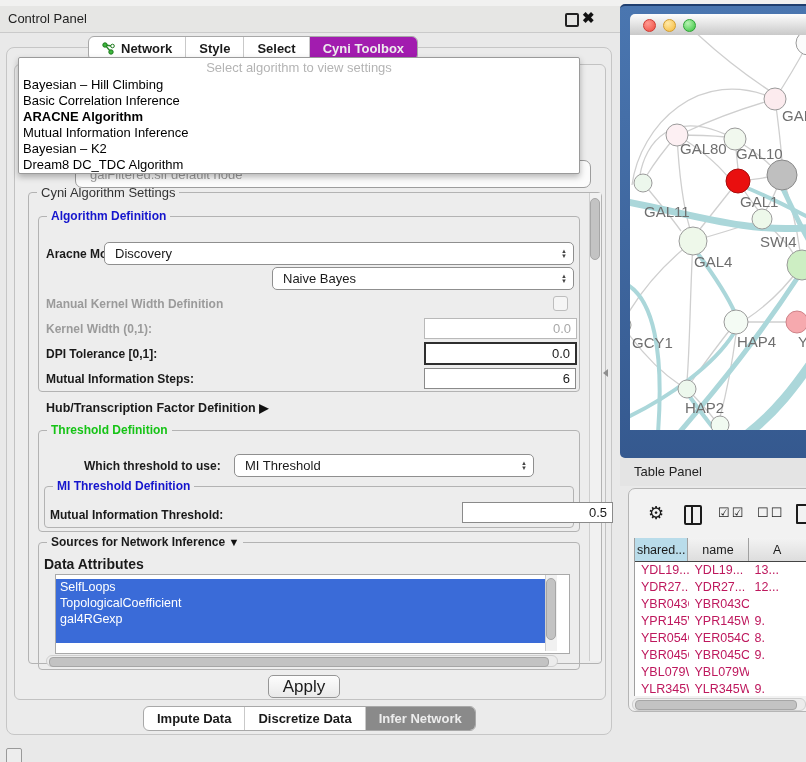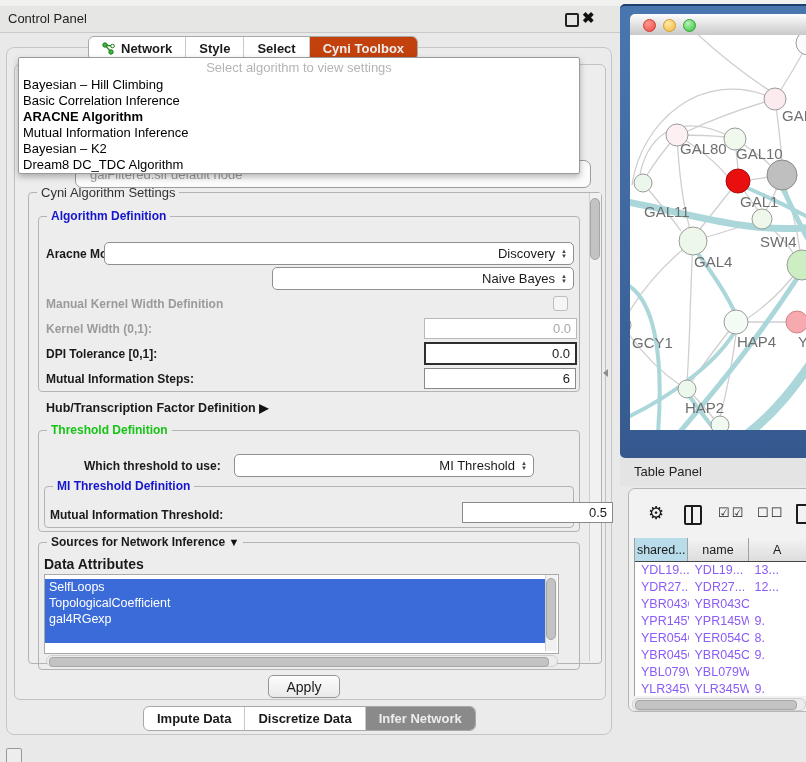--- a/index.html
+++ b/index.html
@@ -10,57 +10,57 @@
   .cp-titlebar{left:0;top:6px;width:620px;height:26px;background:#e6e6e4;border-bottom:1px solid #cacaca;}
   .cp-title{left:8px;top:11px;font-size:13px;color:#222;}
   .float-btn{left:565px;top:13px;width:10px;height:10px;border:2px solid #222;border-radius:2px;background:transparent;}
   .close-btn{left:582px;top:9px;font-size:15px;font-weight:bold;color:#111;}
   .outer-box{left:6px;top:47px;width:604px;height:686px;background:#ebebeb;border:1px solid #c6c6c6;border-radius:8px;}
   .inner-box{left:14px;top:64px;width:590px;height:634px;background:#ededed;border:1px solid #c2c2c2;border-radius:6px;}
   
   .tabbar{left:88px;top:36px;height:23px;background:#fff;border:1px solid #a8a8a8;border-radius:6px;display:flex;overflow:hidden;}
   .tabseg{display:flex;align-items:center;padding:0 13px;font-size:13px;font-weight:bold;color:#1a1a1a;border-right:1px solid #c9c9c9;white-space:nowrap;}
   .tabseg:last-child{border-right:none;}
-  .tabseg.sel{background:#c2410c;color:#ededed;}
+  .tabseg.sel{background:#a21caf;color:#ededed;}
   .netic{width:13px;height:13px;margin-right:6px;}
   
   .dd{left:18px;top:57px;width:560px;height:115px;background:#fff;border:1px solid #9a9a9a;border-radius:2px;
       box-shadow:0 3px 6px rgba(0,0,0,.28);z-index:30;}
   .dd-ph{height:17px;text-align:center;font-size:13px;color:#b4b4b4;padding-top:2px;}
   .algo-item{font-size:13px;line-height:16px;padding-left:4px;color:#000;}
   .algo-item.bold{font-weight:bold;}
   .hidden-combo{left:75px;top:160px;width:500px;height:26px;background:#fbfbfb;border:1px solid #9d9d9d;border-radius:7px;z-index:5;
       font-size:13px;color:#9b9b9b;display:flex;align-items:center;padding-left:14px;}
   
   .grp{border:1px solid #b3b3b3;border-radius:4px;}
   .gtitle{position:absolute;top:-8px;left:8px;background:#ededed;padding:0 4px;font-size:12px;font-weight:bold;white-space:nowrap;}
   .t-blue{color:#1515cd;}
   .t-green{color:#16c316;}
   .t-black{color:#333;font-weight:normal;font-size:13px;}
   .lbl{font-size:12px;font-weight:bold;white-space:nowrap;}
   .lbl.dis{color:#9b9b9b;}
   .combo{background:#fff;border:1px solid #8f8f8f;border-radius:5px;display:flex;align-items:center;font-size:13px;}
-  .combo .val{flex:1;padding-left:10px;white-space:nowrap;text-align:right;}
+  .combo .val{flex:1;padding-left:10px;white-space:nowrap;}
   .combo .step{width:18px;display:flex;flex-direction:column;align-items:center;justify-content:center;color:#444;}
   .combo .step span{font-size:6px;line-height:5px;}
   .tin{background:#fff;font-size:13px;display:flex;align-items:center;justify-content:flex-end;padding-right:5px;}
   .b-light{border:1px solid #b9b9b9;color:#a8a8a8;}
   .b-dark{border:2px solid #2e2e2e;}
   .b-mid{border:1px solid #8a8a8a;}
   .chk{width:13px;height:13px;border:1px solid #bdbdbd;border-radius:3px;background:#f5f5f5;}
   .arrow-r{font-size:12px;color:#111;}
   .arrow-d{font-size:11px;color:#111;}
   
   .sb-track-v{background:#f1f1f1;border-left:1px solid #cfcfcf;}
   .sb-thumb{background:#c3c3c3;border:1px solid #a6a6a6;border-radius:5px;}
   
-  .attr-list{background:#fff;border:1px solid #a9a9a9;overflow:hidden;}
+  .attr-list{background:#fff;border:1px solid #a9a9a9;overflow:hidden;margin-left:11px;}
   .attr-item{height:16px;line-height:16px;font-size:12.5px;color:#fff;background:#3a6bd8;padding-left:4px;width:497px;}
   .apply-btn{width:70px;height:21px;background:linear-gradient(#fdfdfd,#e9e9e9);border:1px solid #969696;border-radius:5px;
-      font-size:14px;display:flex;align-items:center;justify-content:center;}
+      font-size:17px;display:flex;align-items:center;justify-content:center;}
   
   .btabs{left:143px;top:706px;height:23px;background:#fff;border:1px solid #a8a8a8;border-radius:6px;display:flex;overflow:hidden;}
   
   .split-handle{left:603px;top:369px;width:0;height:0;border-top:4px solid transparent;border-bottom:4px solid transparent;border-right:5px solid #8e8e8e;}
   
   .netwin{left:620px;top:4px;width:186px;height:452px;background:linear-gradient(#4a76b0,#35598f);border-top:2px solid #203f6f;
       border-top-left-radius:5px;border-bottom-left-radius:5px;overflow:hidden;}
   .net-titlebar{position:absolute;left:10px;top:8px;right:0;height:21px;background:linear-gradient(#fdfdfd,#c9c9c9);
       border-bottom:1px solid #8f8f8f;border-top-left-radius:5px;}
   .tl{position:absolute;top:5px;width:11px;height:11px;border-radius:50%;}
@@ -76,21 +76,21 @@
   .tbicon{font-size:18px;color:#1c1c1c;}
   .split-icon{width:14px;height:16px;border:2px solid #1c1c1c;border-radius:2px;position:relative;}
   .split-icon:after{content:"";position:absolute;left:5px;top:0;width:2px;height:16px;background:#1c1c1c;}
   .file-icon{width:12px;height:16px;border:2px solid #1c1c1c;border-radius:1px;}
   .tbl{left:634px;top:538px;width:172px;height:158px;overflow:hidden;background:#fff;border-left:1px solid #9f9f9f;}
   .thead{display:flex;height:23px;border-bottom:1px solid #444;}
   .th{display:flex;align-items:center;justify-content:center;font-size:12.5px;background:linear-gradient(#f3f3f3,#dddddd);
       border-right:1px solid #a0a0a0;box-sizing:border-box;}
   .th.hl{background:#b9dcea;}
   .trow{display:flex;height:17px;}
-  .td{font-size:12.5px;line-height:17px;padding-left:6px;box-sizing:border-box;white-space:nowrap;overflow:hidden;color:#8b5cf6;}
+  .td{font-size:12.5px;line-height:17px;padding-left:6px;box-sizing:border-box;white-space:nowrap;overflow:hidden;color:#be185d;}
   .hsb{background:#ececec;border:1px solid #cfcfcf;border-radius:6px;}
   .hsb .sb-thumb{position:absolute;top:1px;left:2px;height:8px;border-radius:4px;}
   .mini-icon{left:6px;top:748px;width:14px;height:14px;border:1px solid #9a9a9a;background:#ededed;border-radius:2px;}
   .topstrip{left:0;top:0;width:806px;height:6px;background:#f1f1f0;border-bottom:1px solid #d6d6d6;}
 </style>
 </head>
 <body>
 
 <div id="screen">
 

